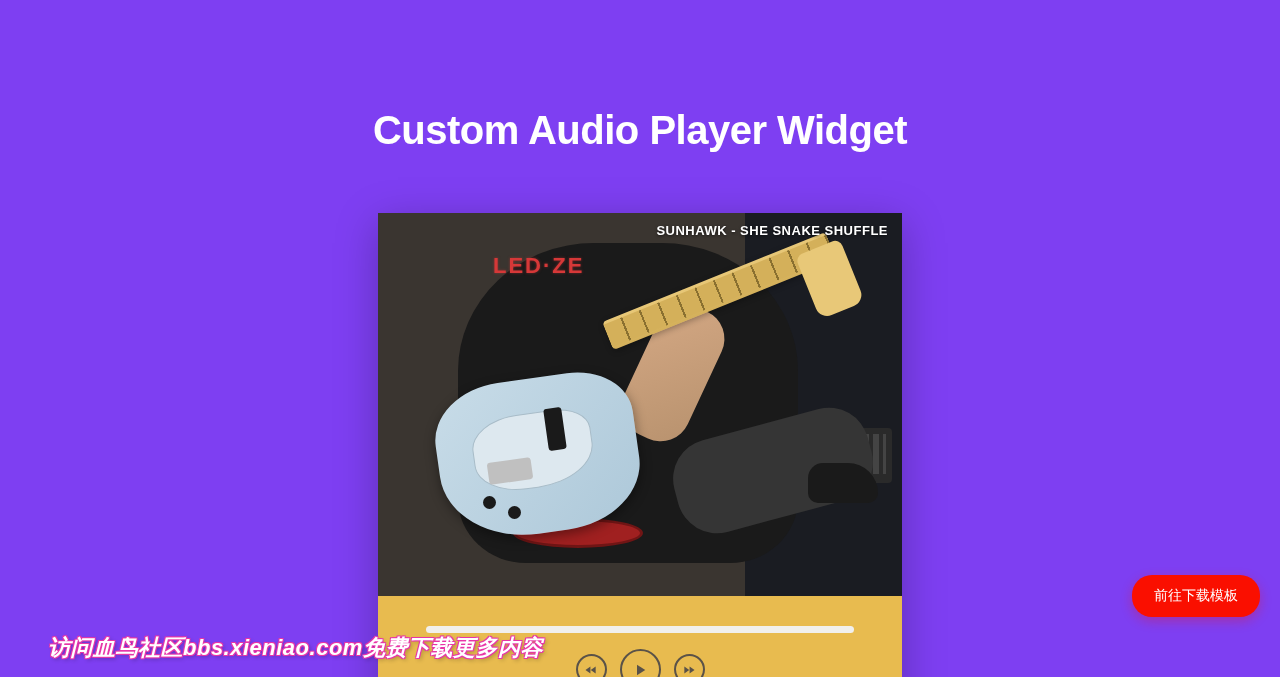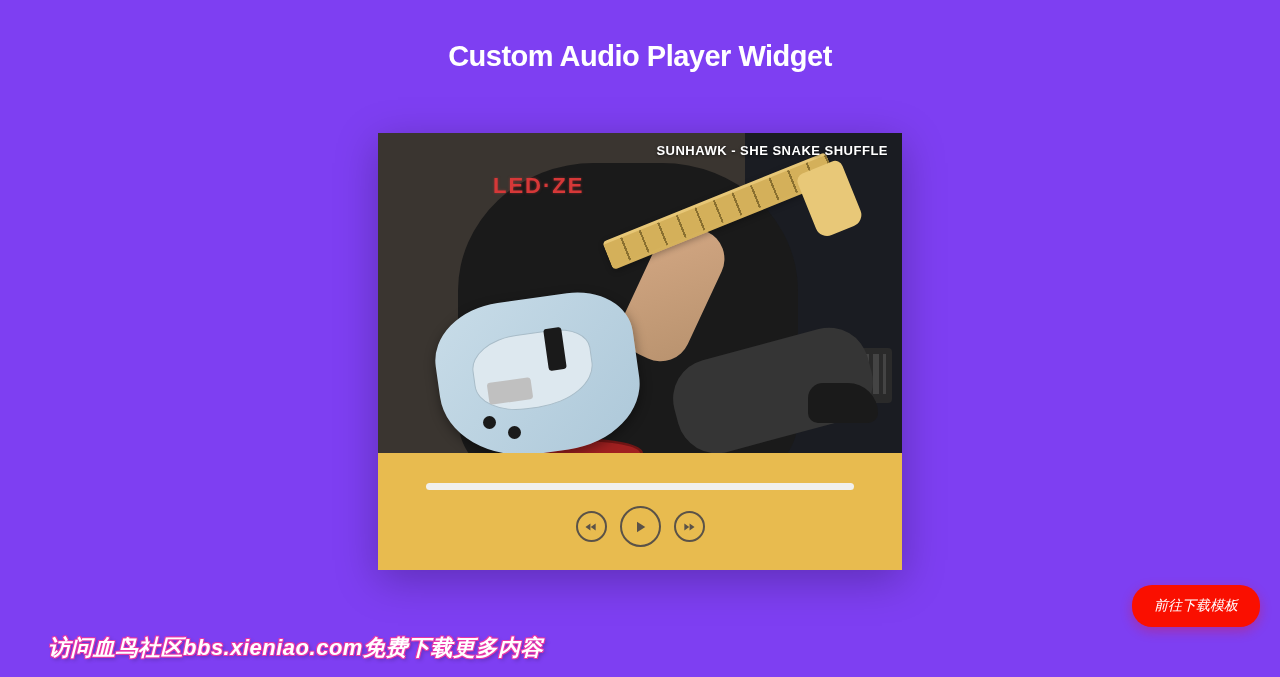--- a/index.html
+++ b/index.html
@@ -13,36 +13,36 @@
       height: 677px;
       background: #7e3ff2;
       font-family: -apple-system, BlinkMacSystemFont, "Segoe UI", Arial, sans-serif;
       overflow: hidden;
       position: relative;
     }
     
     .page-title {
       text-align: center;
       color: #ffffff;
-      font-size: 29px;
+      font-size: 40px;
       font-weight: 700;
-      padding-top: 40px;
+      padding-top: 108px;
       letter-spacing: -0.5px;
     }
     
     .player-card {
       width: 524px;
       margin: 60px auto 0;
       box-shadow: 0 10px 40px rgba(0,0,0,0.25);
       position: relative;
     }
     
     .cover-art {
       width: 524px;
-      height: 320px;
+      height: 383px;
       background: linear-gradient(135deg, #2a2a2a 0%, #1a1a1a 100%);
       position: relative;
       overflow: hidden;
       margin-top: 30px;
     }
     
     .track-label {
       position: absolute;
       top: 10px;
       right: 14px;
@@ -294,30 +294,29 @@
     }
     
     .ctrl-large {
       width: 41px;
       height: 41px;
     }
     
     .download-btn {
       position: absolute;
       right: 20px;
-      bottom: 50px;
+      bottom: 60px;
       background: #fa0f00;
       color: #ffffff;
       border: none;
       padding: 12px 22px;
       border-radius: 20px;
       font-size: 14px;
       cursor: pointer;
       box-shadow: 0 4px 12px rgba(250,15,0,0.3);
-      font-style: italic;
     }
     
     .watermark {
       position: absolute;
       left: 48px;
       bottom: 14px;
       font-size: 22px;
       font-weight: 700;
       font-style: italic;
       color: #ffffff;

